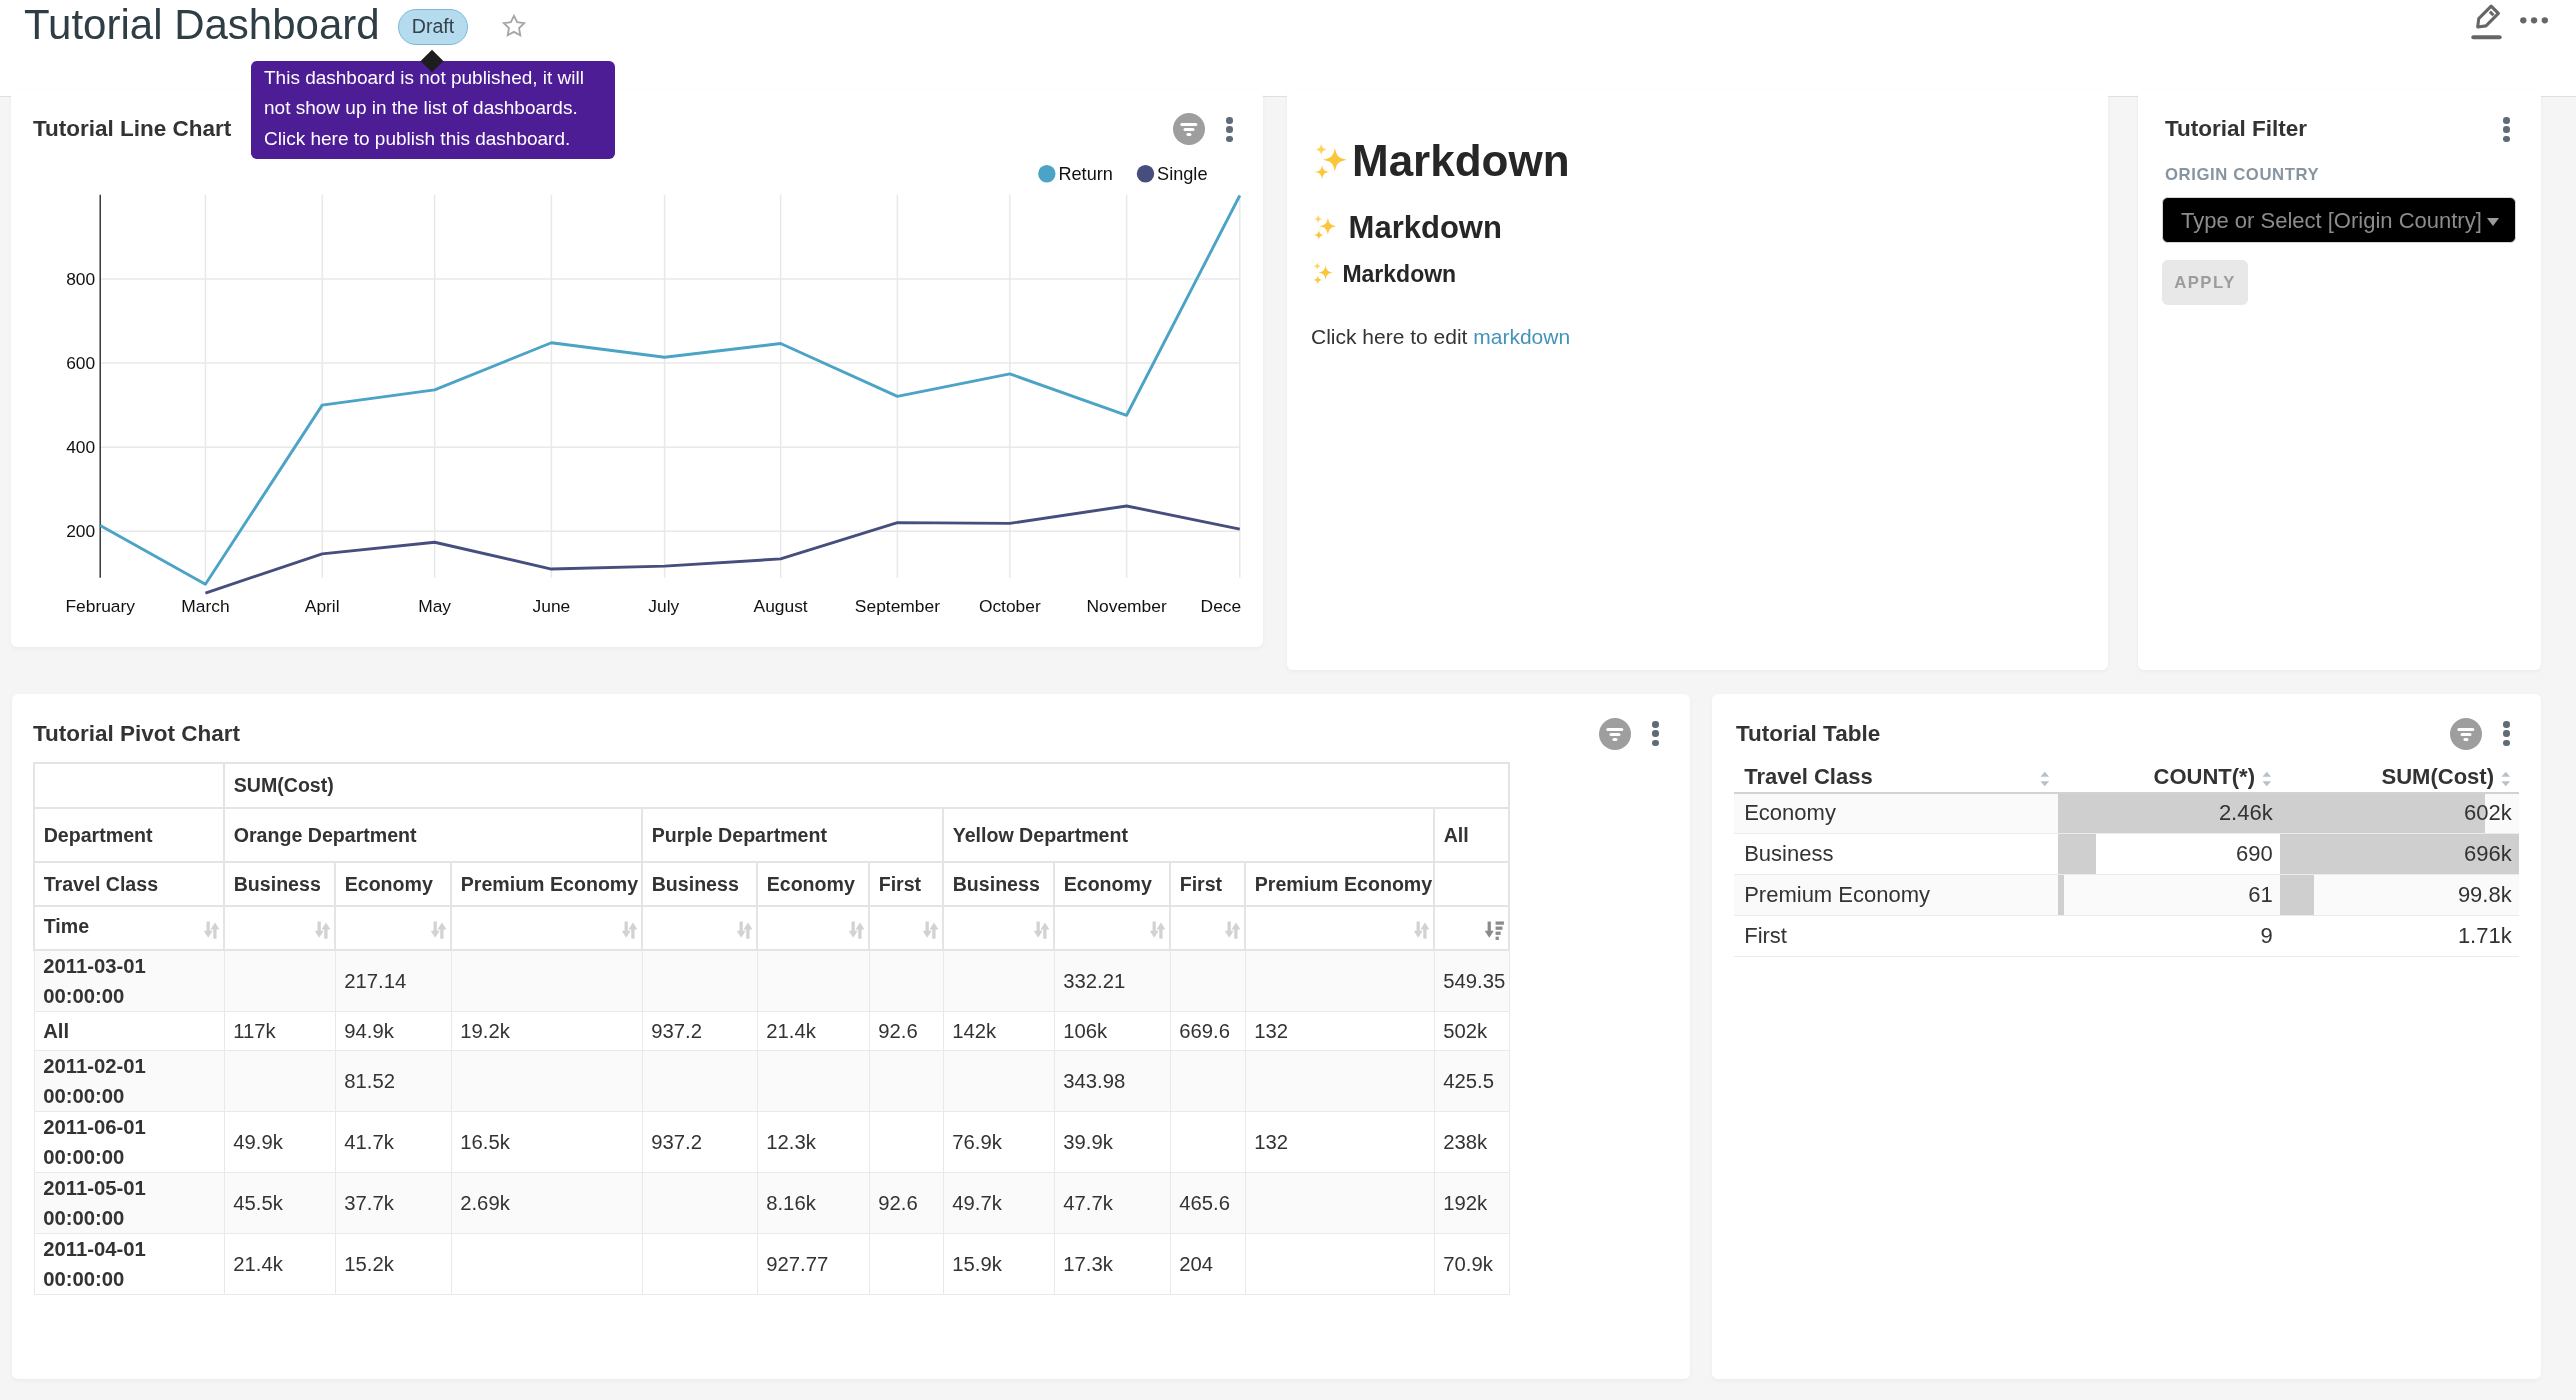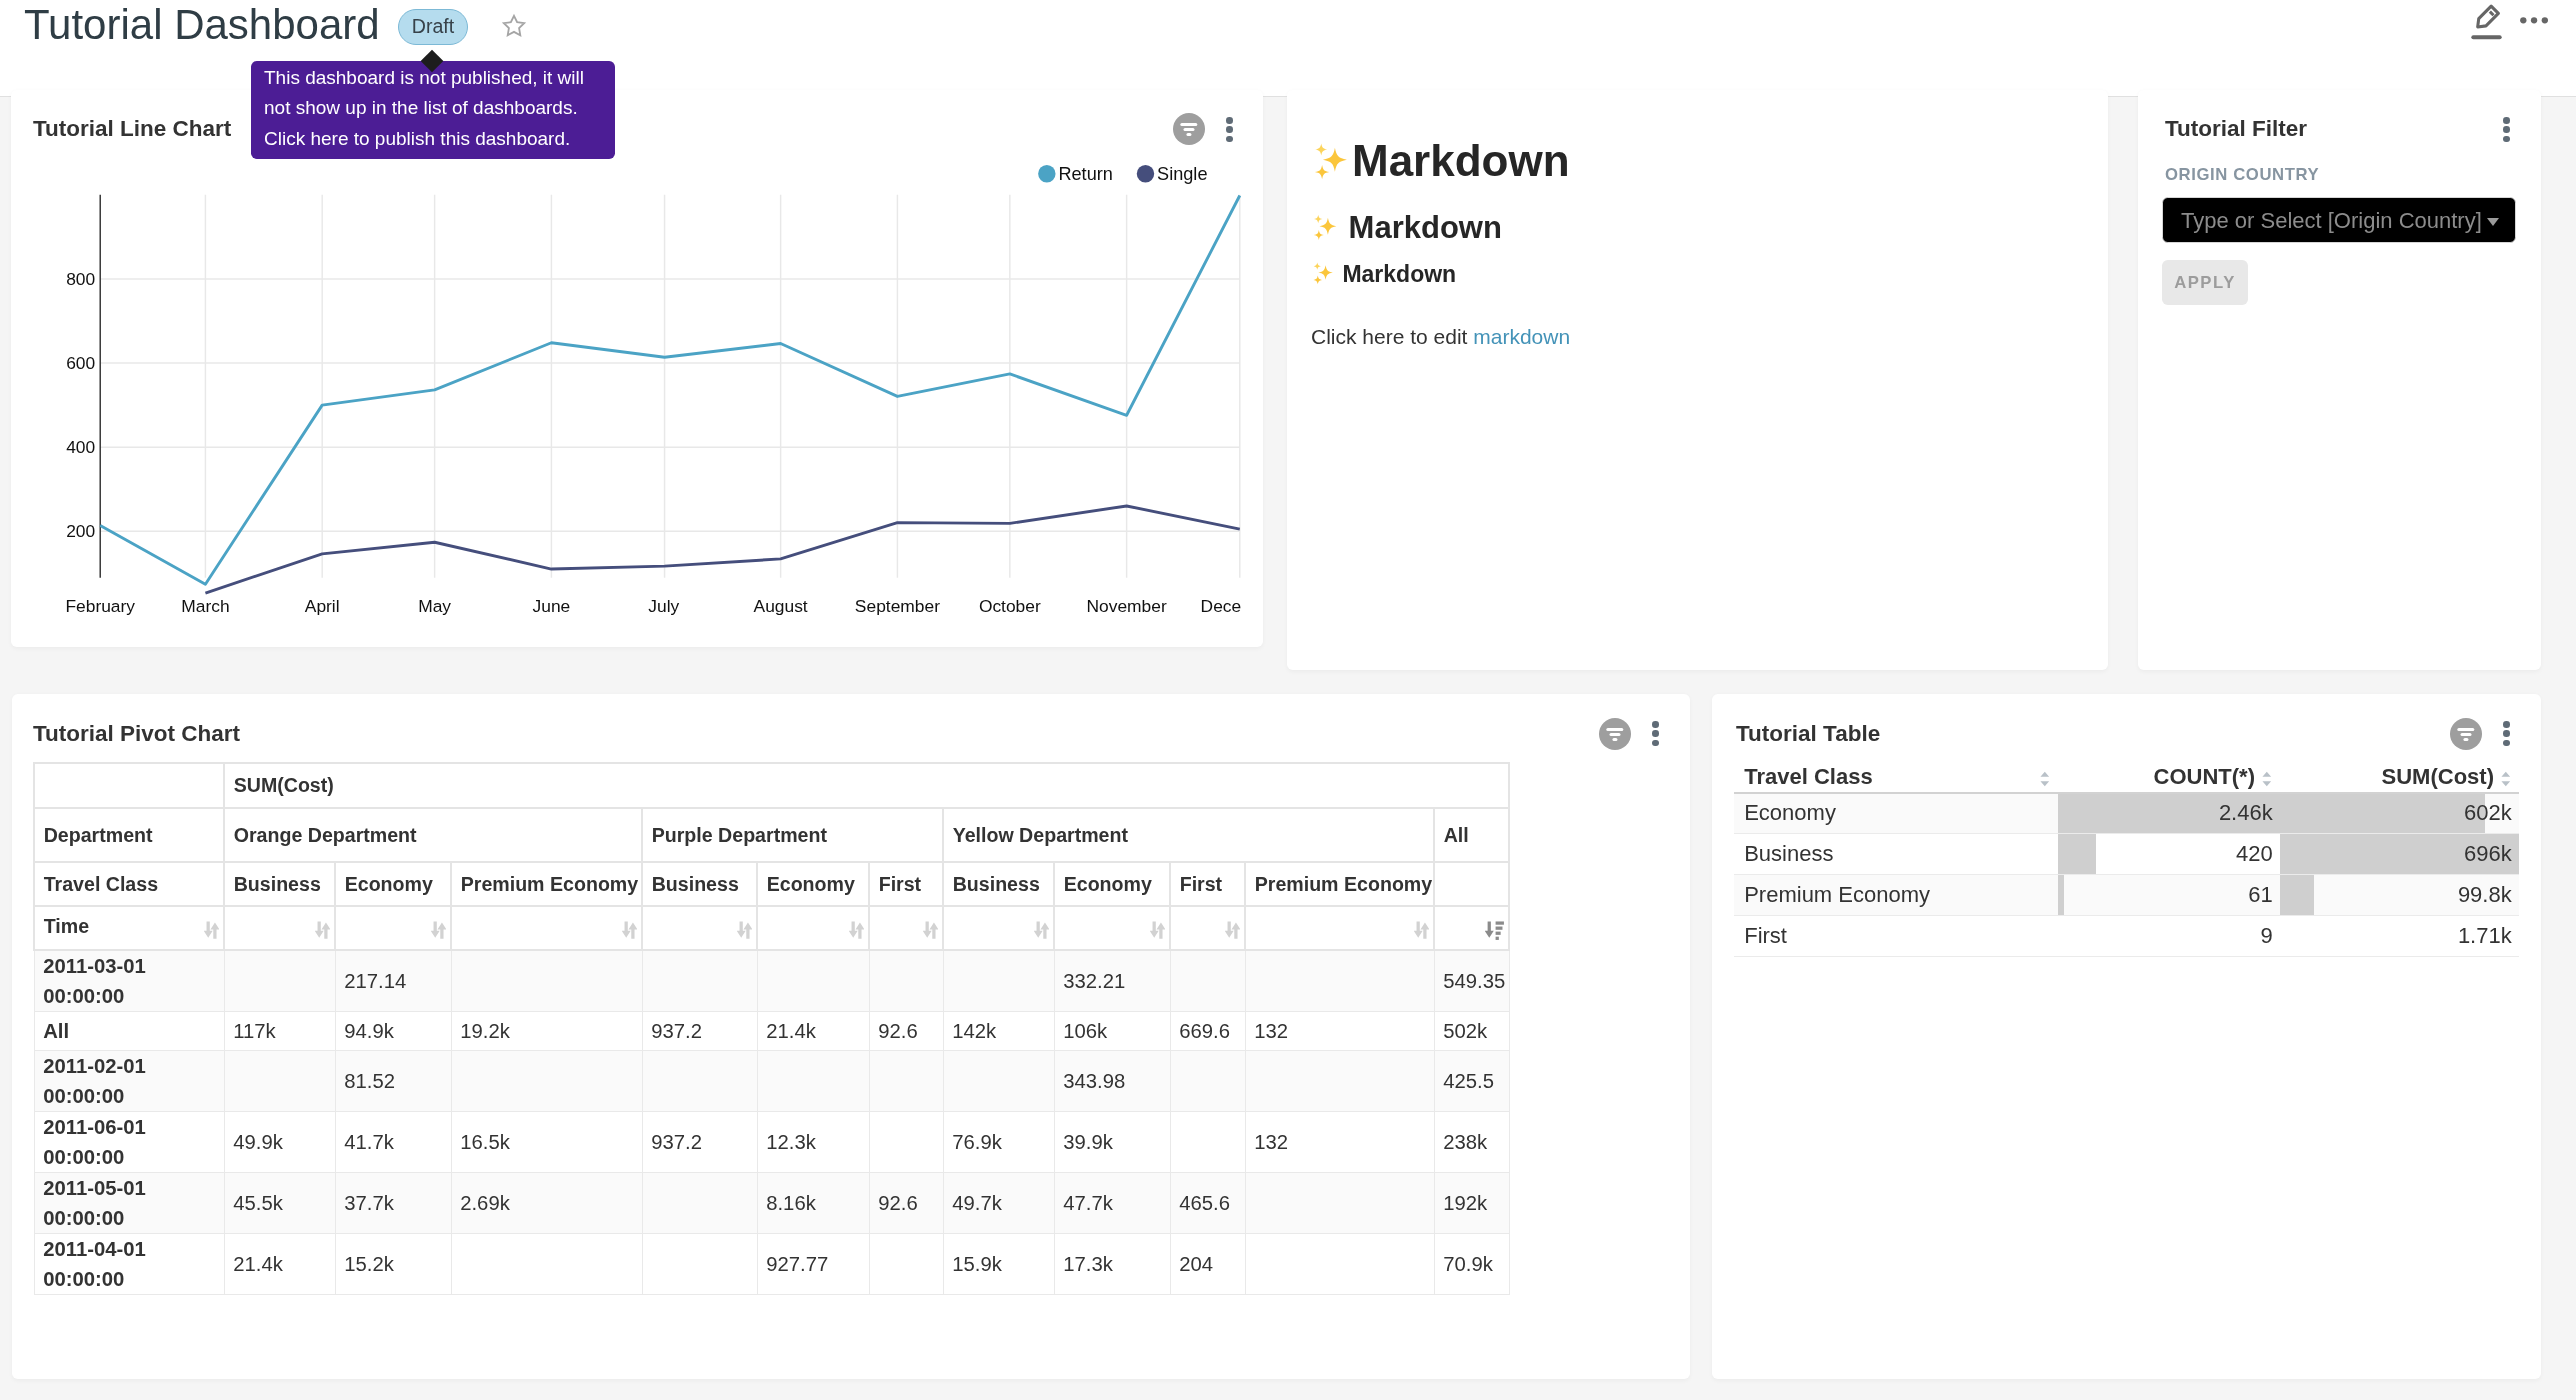--- a/index.html
+++ b/index.html
@@ -401,21 +401,21 @@
               <path fill="#B9C1C8" d="M8 1 L14 8 H2 Z M8 21 L2 14 H14 Z"></path>
             </svg></th>
     </tr>
     <tr class="odd">
           <td>Economy</td>
           <td><div class="bar" style="width:222px"></div><span class="cellv">2.46k</span></td>
           <td><div class="bar" style="width:205px"></div><span class="cellv">602k</span></td>
         </tr>
     <tr>
           <td>Business</td>
-          <td><div class="bar" style="width:38px"></div><span class="cellv">420</span></td>
+          <td><div class="bar" style="width:38px"></div><span class="cellv">690</span></td>
           <td><div class="bar" style="width:239px"></div><span class="cellv">696k</span></td>
         </tr>
     <tr class="odd">
           <td>Premium Economy</td>
           <td><div class="bar" style="width:5.8px"></div><span class="cellv">61</span></td>
           <td><div class="bar" style="width:34px"></div><span class="cellv">99.8k</span></td>
         </tr>
     <tr>
           <td>First</td>
           <td><span class="cellv">9</span></td>

